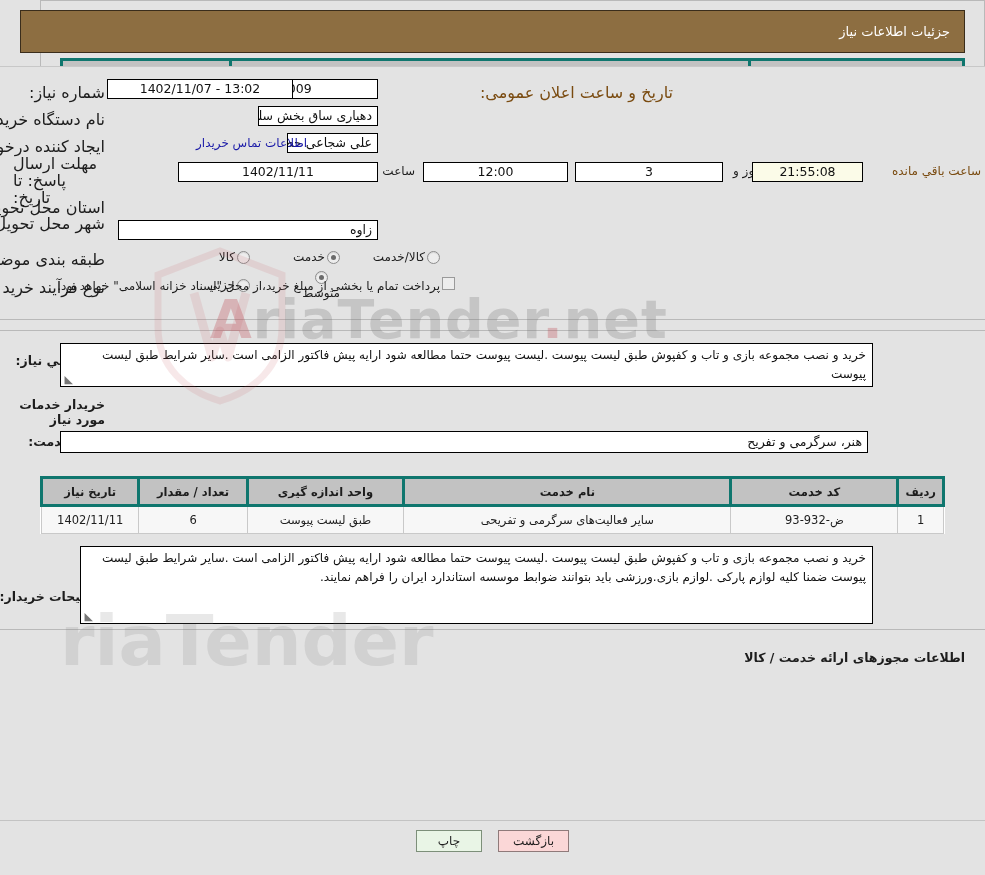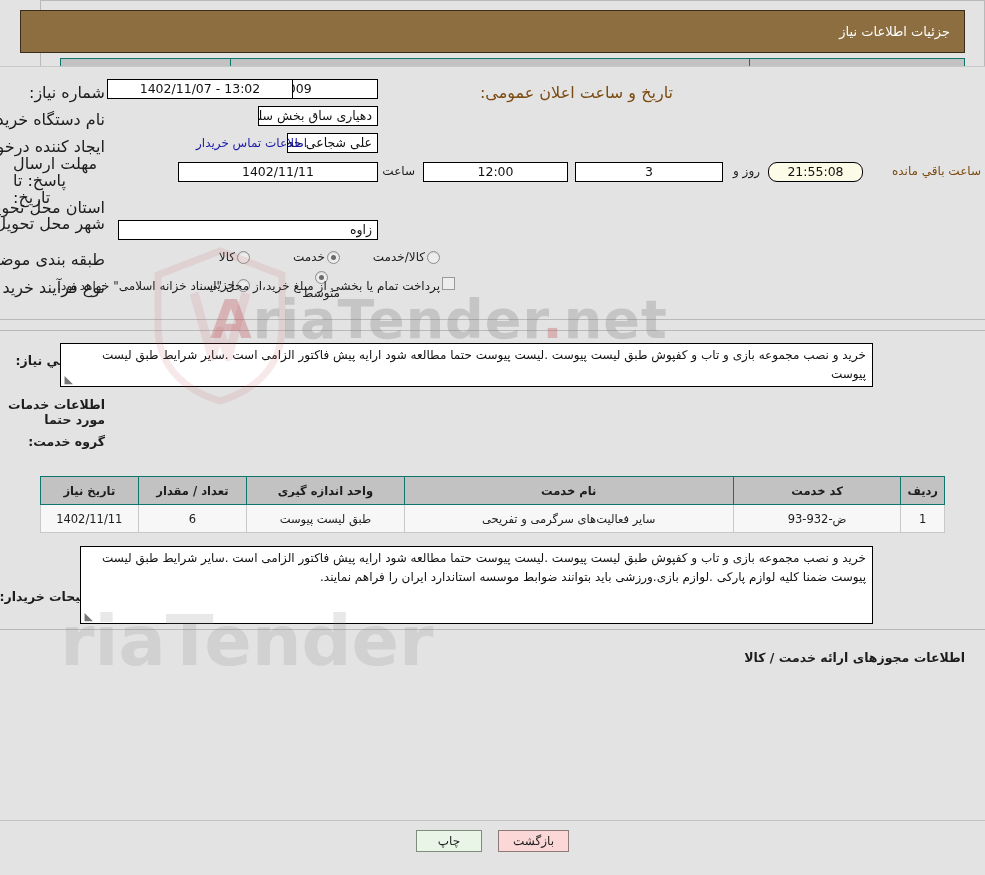--- a/index.html
+++ b/index.html
@@ -205,21 +205,21 @@
   }
 
   
   table.grid {
     border-collapse: collapse;
     font-size: 12px;
     background: #ffffff;
   }
   table.grid th {
     background: #c2c2c2;
-    border: 1px solid #0f766e;
+    border: 3px solid #0f766e;
     font-weight: bold;
     color: #1d1d1d;
     height: 28px;
     padding: 0 6px;
     text-align: center;
     font-size: 11.5px;
   }
   table.grid td {
     border: 1px solid #c9c9c9;
     height: 28px;
@@ -342,21 +342,21 @@
     <a class="link" style="position:absolute; left:196px; top:69px;">اطلاعات تماس خریدار</a>
 
     <div class="frow" style="right:880px; top:88px; align-items:flex-start; height:36px;">
       <span class="flabel" style="white-space:normal; width:92px; display:block; line-height:17px;">مهلت ارسال پاسخ: تا تاریخ:</span>
     </div>
     <div class="fvalue" style="position:absolute; right:607px; top:95px; width:200px;">1402/11/11</div>
     <span class="inline-txt" style="position:absolute; right:570px; top:97px;">ساعت</span>
     <div class="fvalue" style="position:absolute; right:417px; top:95px; width:145px;">12:00</div>
     <div class="fvalue" style="position:absolute; right:262px; top:95px; width:148px;">3</div>
     <span class="inline-txt" style="position:absolute; right:225px; top:97px;">روز و</span>
-    <div class="fvalue cream" style="position:absolute; right:122px; top:95px; width:95px;border-radius:9px;">21:55:08</div>
+    <div class="fvalue cream" style="position:absolute; right:122px; top:95px; width:111px;">21:55:08</div>
     <span class="inline-txt lbl-orange" style="position:absolute; right:4px; top:97px;">ساعت باقي مانده</span>
 
     <div class="frow" style="right:880px; top:129px;">
       <span class="flabel">استان محل تحویل:</span>
     </div>
 
     <div class="frow" style="right:880px; top:145px;">
       <span class="flabel">شهر محل تحویل:</span>
     </div>
     <div class="fvalue right" style="position:absolute; right:607px; top:153px; width:260px;">زاوه</div>
@@ -393,23 +393,24 @@
   </div>
 
   <div class="panel" id="desc-panel">
 
     <span class="bold-label" style="position:absolute; right:880px; top:22px;">شرح کلي نیاز:</span>
     <div class="textarea-box" style="position:absolute; right:112px; left:60px; top:12px; height:44px;">
       <span>خرید و نصب مجموعه بازی و تاب و کفپوش طبق لیست پیوست .لیست پیوست حتما مطالعه شود ارایه پیش فاکتور الزامی است .سایر شرایط طبق لیست پیوست</span>
       <span class="resize-grip">◣</span>
     </div>
 
-    <span class="sec-title" style="right:880px; top:66px;">اطلاعات خدمات مورد حتما</span>
+    <span class="sec-title" style="right:880px; top:66px;">خریدار خدمات مورد نیاز</span>
 
     <span class="bold-label" style="position:absolute; right:880px; top:103px;">گروه خدمت:</span>
+    <div class="fvalue right" style="position:absolute; right:117px; left:60px; top:100px; height:22px; line-height:20px;">هنر، سرگرمی و تفریح</div>
 
     <table class="grid" style="position:absolute; right:40px; left:40px; top:145px; width:905px;">
       <thead>
         <tr>
           <th style="width:32px;">ردیف</th>
           <th style="width:170px;">کد خدمت</th>
           <th style="width:335px;">نام خدمت</th>
           <th style="width:160px;">واحد اندازه گیری</th>
           <th style="width:110px;">تعداد / مقدار</th>
           <th style="width:98px;">تاریخ نیاز</th>

